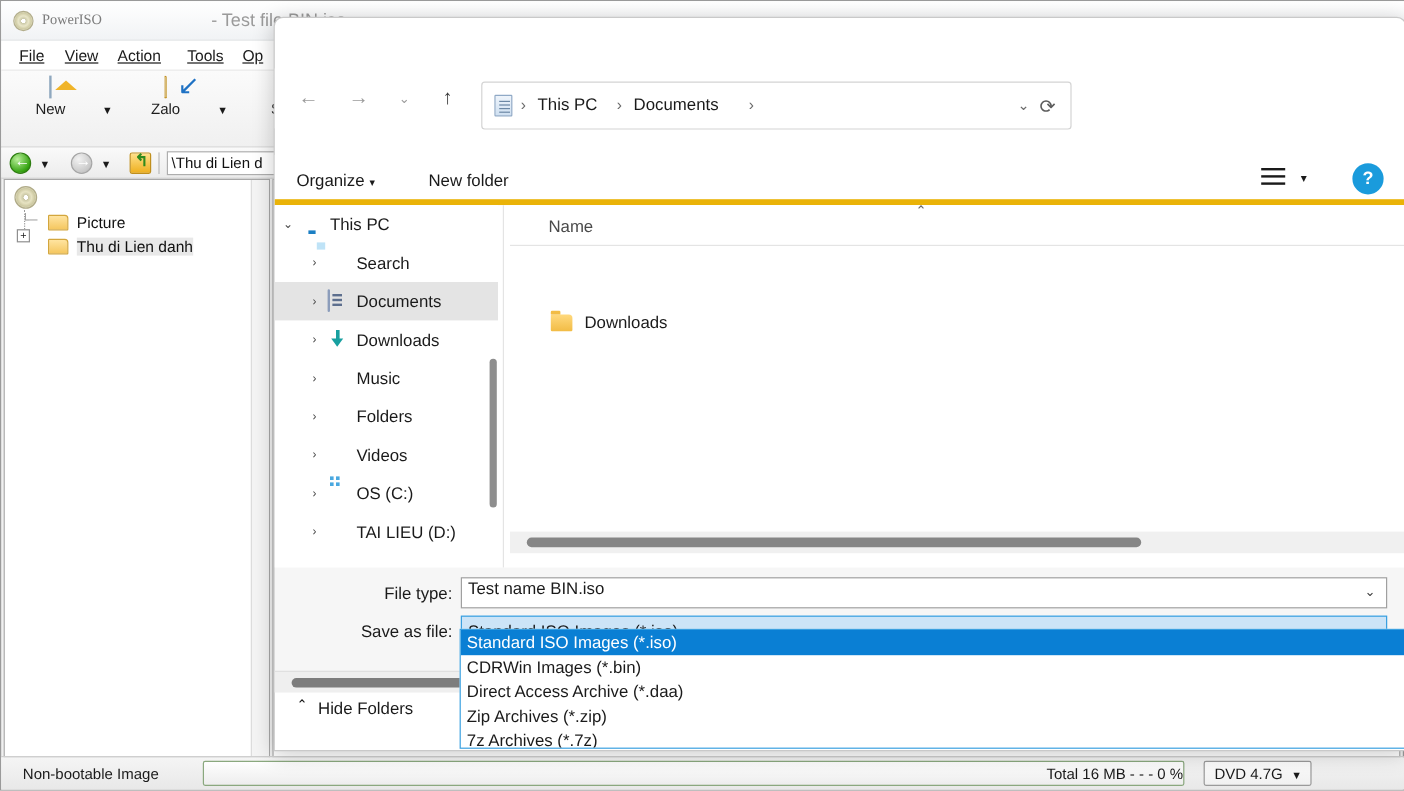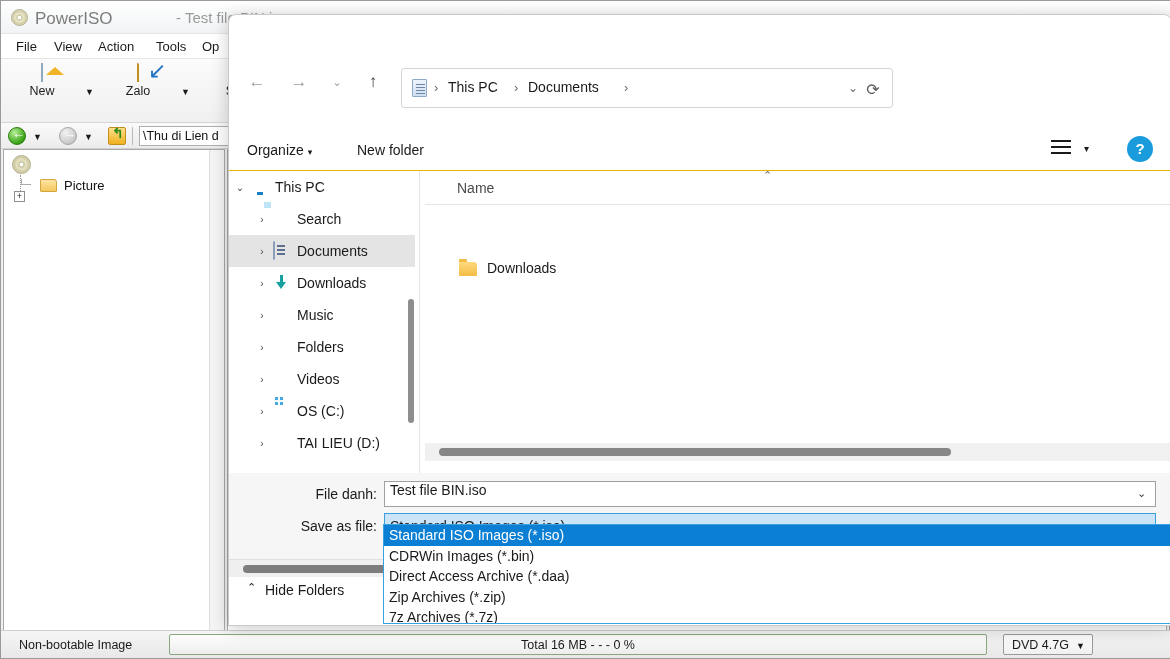--- a/index.html
+++ b/index.html
@@ -47,35 +47,35 @@
     border-bottom: 1px solid #e3e6e8;
   }
   #pi-disc-icon {
     position: absolute; left: 10px; top: 8px; width: 17px; height: 17px;
     border-radius: 50%;
     background: radial-gradient(circle at 50% 50%, #ffffff 0 16%, #cbc9a9 18%, #e9e6c8 40%, #cfcba4 62%, #efeedb 80%, #bdb99a 100%);
     border: 1px solid #b3ae8c;
   }
   #pi-title {
     position: absolute; left: 34px; top: 8px;
-    font-size: 17px; color: #7c7c7c;
+    font-size: 12px; color: #7c7c7c; font-family: Liberation Serif, serif;
   }
   #pi-title-file {
     position: absolute; left: 175px; top: 8px;
     font-size: 15px; color: #9a9a9a; white-space: nowrap;
   }
 
   
   #pi-menubar {
     position: absolute; left: 0; top: 33px; width: 1170px; height: 25px;
     background: #ffffff; border-bottom: 1px solid #e6e6e6;
   }
   .pi-menu-item {
     position: absolute; top: 4px; font-size: 13px; color: #1a1a1a;
-    padding: 1px 5px; cursor: default;
+    padding: 1px 5px; cursor: default; text-decoration: underline;
   }
 
   
   #pi-ribbon {
     position: absolute; left: 0; top: 58px; width: 1170px; height: 64px;
     background: linear-gradient(#fbfbfb, #f0f0f0);
     border-bottom: 1px solid #d6d6d6;
   }
   .pi-tool { position: absolute; top: 5px; text-align: center; width: 58px; }
   .pi-tool-lbl { font-size: 12.5px; color: #1d1d1d; margin-top: 2px; display: block; }
@@ -206,21 +206,21 @@
   }
   #pi-status-label {
     position: absolute; left: 18px; top: 7px; font-size: 12.5px; color: #1a1a1a;
   }
   #pi-progress {
     position: absolute; left: 168px; top: 3px; width: 818px; height: 21px;
     background: linear-gradient(#fefefe, #ededed);
     border: 1px solid #8aa87e; border-radius: 2px;
   }
   #pi-progress-text {
-    position: absolute; width: 100%; top: 3px; text-align: center;
+    position: absolute; width: 100%; top: 3px; text-align: right;
     font-size: 12.5px; color: #1a1a1a;
   }
   #pi-dvd {
     position: absolute; left: 1002px; top: 3px; width: 90px; height: 21px;
     background: linear-gradient(#fdfdfd, #f0f0f0);
     border: 1px solid #9a9a9a; border-radius: 2px;
   }
   #pi-dvd-text {
     position: absolute; left: 8px; top: 3px; font-size: 12.5px; color: #1a1a1a;
   }
@@ -313,21 +313,21 @@
     content: ""; position: absolute; left: 9px; top: 10px; width: 6px; height: 1.6px;
     background: #555; transform: rotate(45deg);
   }
   #search-text {
     position: absolute; left: 40px; top: 11px; font-size: 14px; color: #6b6b6b;
   }
 
   
   #dlg-cmdbar {
     position: absolute; left: 0; top: 114px; width: 100%; height: 42px;
-    background: #ffffff; border-bottom: 1px solid #eab308;
+    background: #ffffff; border-bottom: 5px solid #eab308;
   }
   .cmd-btn {
     position: absolute; top: 8px; height: 26px; border: none;
     background: transparent; cursor: pointer;
     font-size: 14px; color: #1a1a1a; font-family: "Liberation Sans", sans-serif;
   }
   #organize-caret { font-size: 9px; margin-left: 4px; }
   #view-icon {
     position: absolute; left: 822px; top: 11px; width: 20px; height: 16px;
     cursor: pointer;
@@ -569,20 +569,24 @@
     <div id="pi-tree">
       <span id="pi-tree-disc"></span>
       <span id="pi-tree-vline"></span>
 
       <div class="pi-tree-row" style="left:0; top:26px; width:100%">
         <span class="pi-tree-dash" style="top:3px">└─</span>
         <span class="pi-folder" style="left:36px; top:3px"></span>
         <span class="pi-tree-lbl" style="left:60px; top:2px">Picture</span>
       </div>
 
+      <div class="pi-tree-row" style="left:0; top:46px; width:100%">
+        <span class="pi-folder" style="left:36px; top:3px"></span>
+        <span class="pi-tree-lbl sel" style="left:60px; top:2px">Thu di Lien danh</span>
+      </div>
       <span id="pi-expand">+</span>
       <div id="pi-tree-scroll"></div>
     </div>
 
     <div id="pi-right"></div>
 
     <div id="pi-status">
       <span id="pi-status-label">Non-bootable Image</span>
       <div id="pi-progress">
         <span id="pi-progress-text">Total  16 MB   - - -   0 %</span>
@@ -698,22 +702,22 @@
 
         </div>
 
         <div id="list-hscroll">
           <div id="list-hthumb"></div>
         </div>
       </div>
     </div>
 
     <div id="dlg-fields">
-      <span class="field-label" style="left:20px; top:13px; width:128px">File danh:</span>
-      <div id="filename-input">Test file BIN.iso</div>
+      <span class="field-label" style="left:20px; top:13px; width:128px">File type:</span>
+      <div id="filename-input">Test name BIN.iso</div>
       <span id="filename-chevron">⌄</span>
 
       <span class="field-label" style="left:20px; top:45px; width:128px">Save as file:</span>
       <div id="savetype-combo">
         <span>Standard ISO Images (*.iso)</span>
         <span id="savetype-chevron">⌄</span>
       </div>
 
       <span id="hide-caret">⌃</span>
       <button id="hide-folders" style="left:36px">Hide Folders</button>

